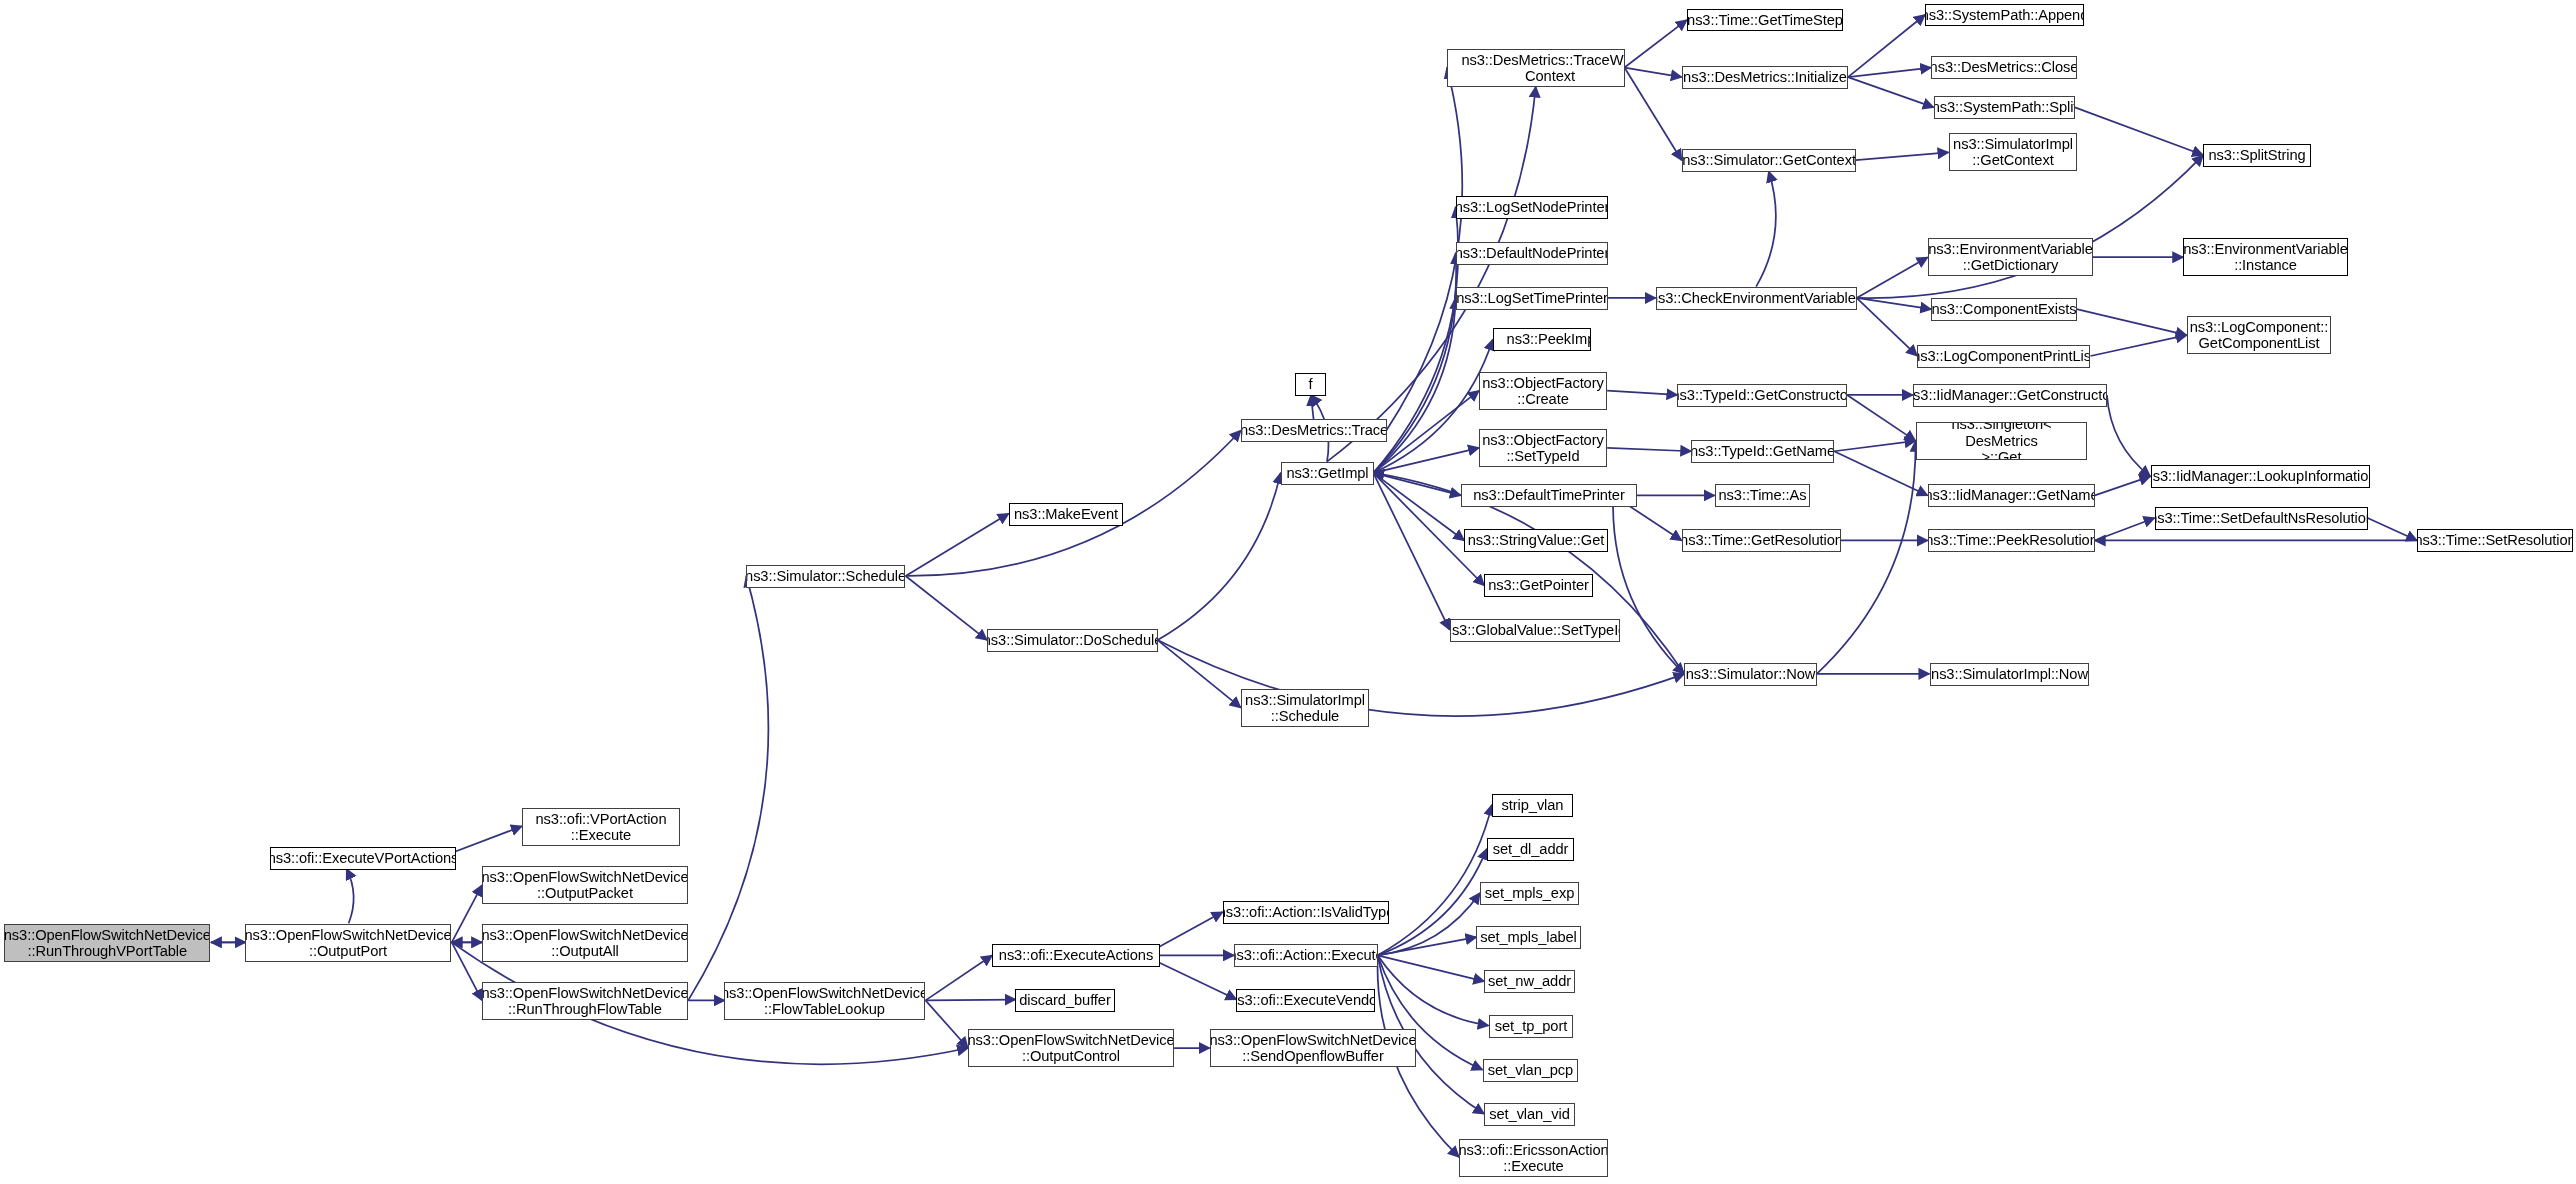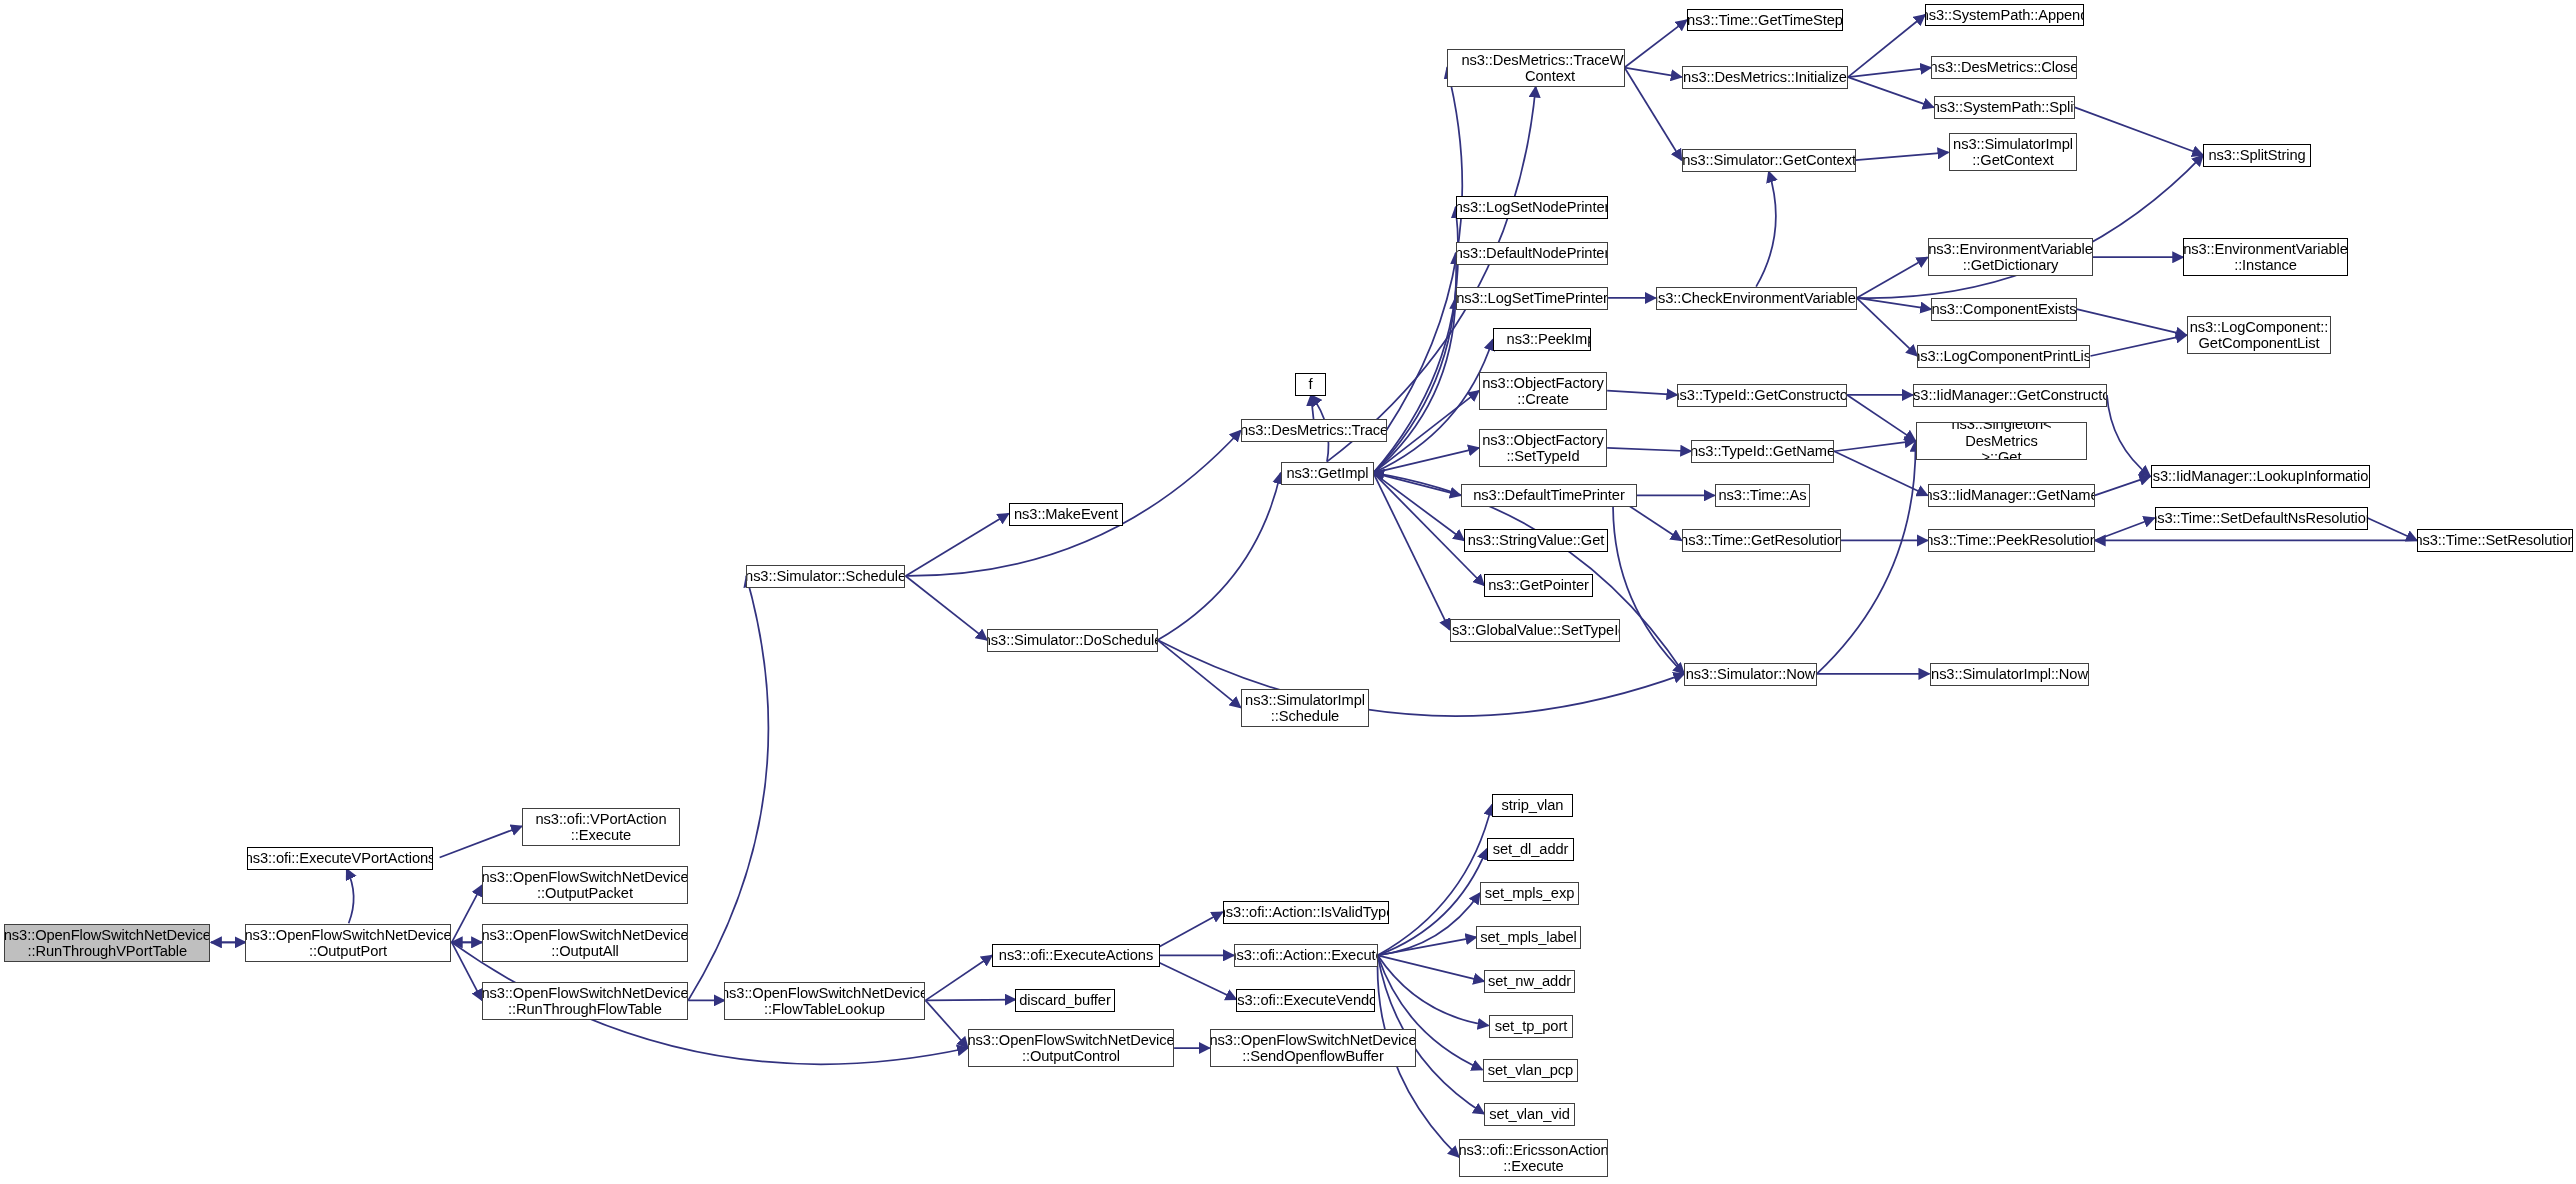--- a/index.html
+++ b/index.html
@@ -118,21 +118,21 @@
         <path d="M 2097 778 L 2227 778" fill="none" stroke="#32327f" stroke-width="2" marker-end="url(#arrow)"></path>
         <path d="M 2097 778 Q 2213.18 668.58 2211 509" fill="none" stroke="#32327f" stroke-width="2" marker-end="url(#arrow)"></path>
         <path d="M 1944 778 Q 1815.54 583.02 1585 546" fill="none" stroke="#32327f" stroke-width="2" marker-end="url(#arrow)"></path>
       </g>
   </svg>
   <div id="nodes">
       <div class="node current" style="left: 4.3px; top: 924px; width: 206px; height: 38px;">ns3::OpenFlowSwitchNetDevice
 ::RunThroughVPortTable</div>
       <div class="node thick" style="left: 245px; top: 924px; width: 206px; height: 38px;">ns3::OpenFlowSwitchNetDevice
 ::OutputPort</div>
-      <div class="node" style="left: 247px; top: 847px; width: 186px; height: 22.5px;">ns3::ofi::ExecuteVPortActions</div>
+      <div class="node" style="left: 270px; top: 847px; width: 186px; height: 22.5px;">ns3::ofi::ExecuteVPortActions</div>
       <div class="node thick" style="left: 522px; top: 808px; width: 158px; height: 38px;">ns3::ofi::VPortAction
 ::Execute</div>
       <div class="node thick" style="left: 482px; top: 866px; width: 206px; height: 38px;">ns3::OpenFlowSwitchNetDevice
 ::OutputPacket</div>
       <div class="node thick" style="left: 482px; top: 924px; width: 206px; height: 38px;">ns3::OpenFlowSwitchNetDevice
 ::OutputAll</div>
       <div class="node thick" style="left: 482px; top: 982px; width: 206px; height: 38px;">ns3::OpenFlowSwitchNetDevice
 ::RunThroughFlowTable</div>
       <div class="node thick" style="left: 724px; top: 982px; width: 201px; height: 38px;">ns3::OpenFlowSwitchNetDevice
 ::FlowTableLookup</div>

